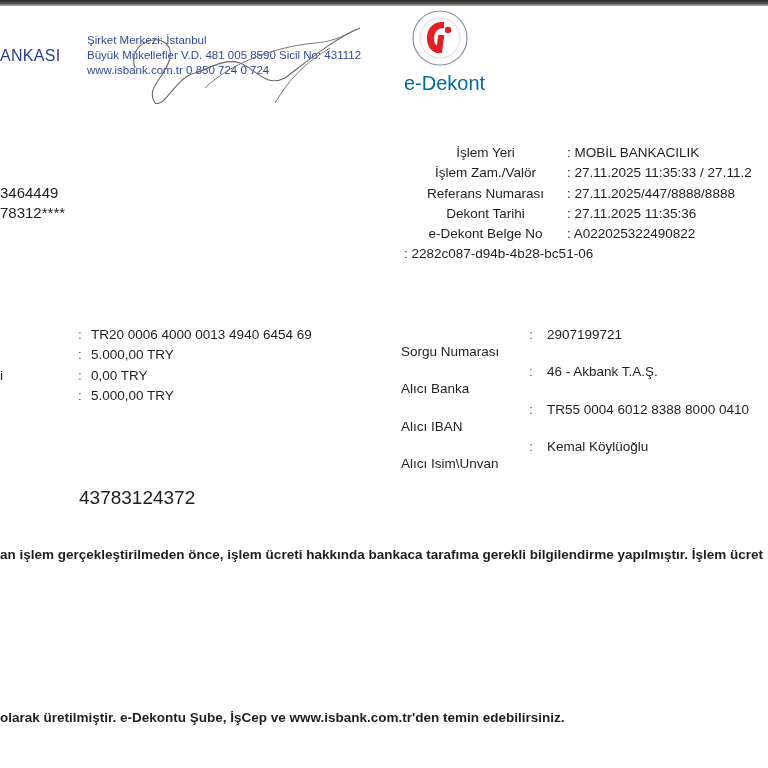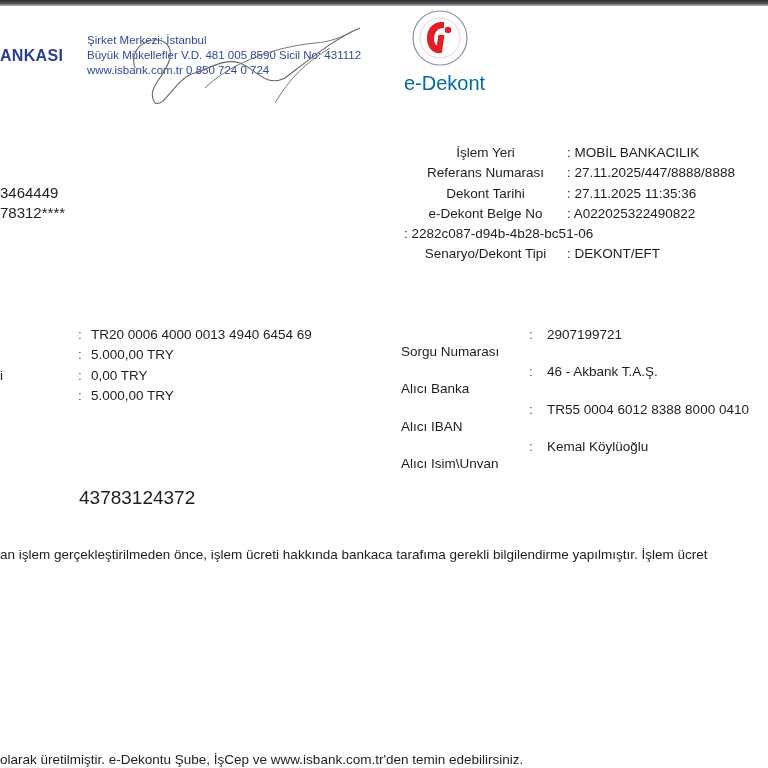--- a/index.html
+++ b/index.html
@@ -8,21 +8,21 @@
       background: #ffffff;
       font-family: "Liberation Sans", sans-serif;
       color: #1e1e1e;
     }
     .topbar {
       position: absolute; left: 0; top: 0; width: 768px; height: 6px;
       background: linear-gradient(#2b2b2b, #555 60%, #bdbdbd);
     }
     .bank-name {
       position: absolute; left: 0; top: 47px;
-      font-size: 16px; font-weight: bold; color: #2a3d8f; letter-spacing: 0.3px;
+      font-size: 16px; font-weight: normal; color: #2a3d8f; letter-spacing: 0.3px;
     }
     .company-info {
       position: absolute; left: 87px; top: 33px;
       font-size: 11.5px; line-height: 15px; color: #2f4a9a;
     }
     .signature {
       position: absolute; left: 115px; top: 18px; width: 260px; height: 90px;
       pointer-events: none;
     }
     .logo {
@@ -42,24 +42,24 @@
     .left-block { left: 0; top: 325px; }
     .left-block .lbl { width: 78px; }
     .left-block .colon { width: 13px; color: #555; }
     .right-block { left: 401px; top: 325px; }
     .right-block .lbl { width: 128px; margin-top: 17px; }
     .right-block .colon { width: 18px; color: #555; }
     .ref-number {
       position: absolute; left: 79px; top: 487px; font-size: 19px;
     }
     .disclaimer {
-      position: absolute; left: 0; top: 547px; font-size: 13.5px; white-space: nowrap;
+      position: absolute; left: 0; top: 547px; font-size: 13.5px; white-space: nowrap; font-weight: bold;
     }
     .footer-note {
-      position: absolute; left: 0; top: 752px; font-size: 13.5px; white-space: nowrap;
+      position: absolute; left: 0; top: 710px; font-size: 13.5px; white-space: nowrap; font-weight: bold;
     }
   </style>
 </head>
 <body>
 
 <div class="topbar"></div>
 
 <div class="bank-name">ANKASI</div>
 
 <div class="company-info">
@@ -83,37 +83,37 @@
 </svg>
 
 <div class="edekont-title">e-Dekont</div>
 
 <div class="kv info-block">
   <div class="row">
     <span class="lbl">İşlem Yeri</span>
     <span>: MOBİL BANKACILIK</span>
   </div>
   <div class="row">
+    <span class="lbl">İşlem Zam./Valör</span>
+    <span>: 27.11.2025 11:35:33 / 27.11.2</span>
+  </div>
+  <div class="row">
     <span class="lbl">Referans Numarası</span>
     <span>: 27.11.2025/447/8888/8888</span>
   </div>
   <div class="row">
     <span class="lbl">Dekont Tarihi</span>
     <span>: 27.11.2025  11:35:36</span>
   </div>
   <div class="row">
     <span class="lbl">e-Dekont Belge No</span>
     <span>: A022025322490822</span>
   </div>
   <div class="row">
     <span>: 2282c087-d94b-4b28-bc51-06</span>
-  </div>
-  <div class="row">
-    <span class="lbl">Senaryo/Dekont Tipi</span>
-    <span>: DEKONT/EFT</span>
   </div>
 </div>
 
 <div class="sender-partial">
   <div>3464449</div>
   <div>78312****</div>
 </div>
 
 <div class="kv left-block">
   <div class="row">

